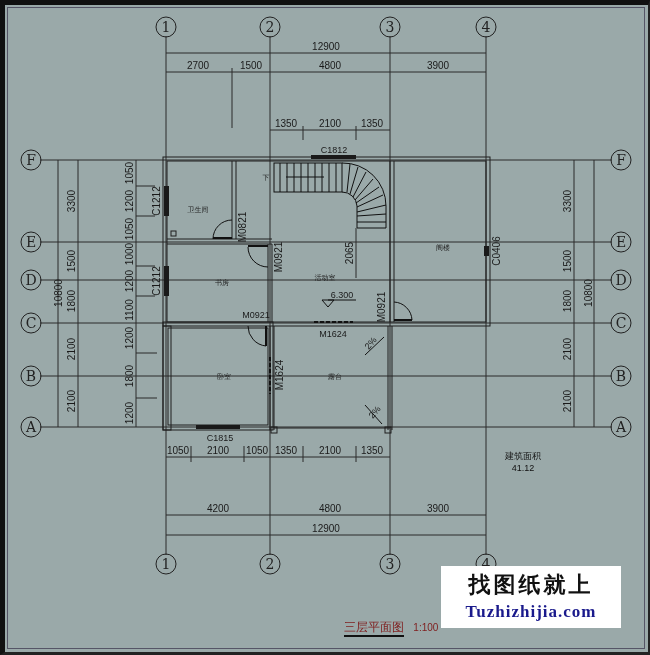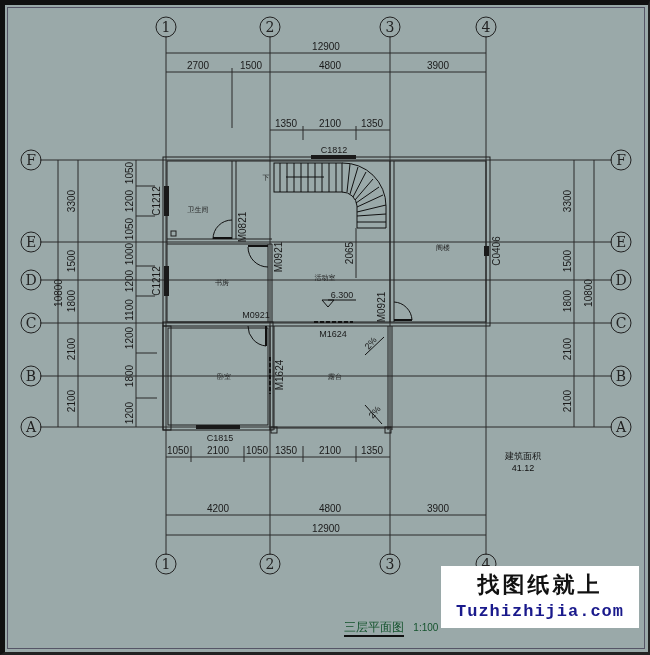--- a/index.html
+++ b/index.html
@@ -11,26 +11,26 @@
   .frame-outer { position: absolute; left: 0; top: 0; width: 650px; height: 655px; box-sizing: border-box;
     border-top: 5px solid #111; border-left: 5px solid #111; border-right: 2px solid #222; border-bottom: 3px solid #222; }
   .frame-inner { position: absolute; left: 7px; top: 7px; right: 5px; bottom: 6px; border: 1px solid #556; }
   svg { position: absolute; left: 0; top: 0; }
   .dim { font-size: 10px; fill: #1a1a1a; }
   .lbl { font-size: 9px; fill: #1a1a1a; }
   .axis-circle { fill: none; stroke: #222; stroke-width: 1; }
   .axis-txt { font-size: 14px; fill: #222; font-family: "DejaVu Serif", serif; }
   .room { font-size: 7px; fill: #222; }
   .watermark {
-    position: absolute; left: 441px; top: 566px; width: 198px; height: 62px;
+    position: absolute; left: 441px; top: 566px; width: 180px; height: 62px;
     background: #fff; text-align: center;
   }
   .wm-cn { font-size: 22px; font-weight: bold; color: #111; letter-spacing: 3px; margin-top: 4px; font-family: "DejaVu Sans", sans-serif; }
-  .wm-en { font-size: 17px; font-weight: bold; color: #1a1a8c; letter-spacing: 1px; margin-top: 2px; font-family: Liberation Mono, monospace; }
-  .title { position: absolute; left: 344px; top: 619px; font-size: 12px; color: #14532d; }
+  .wm-en { font-size: 17px; font-weight: bold; color: #1a1a8c; letter-spacing: 1px; margin-top: 2px; font-family: Liberation Serif, serif; }
+  .title { position: absolute; left: 344px; top: 619px; font-size: 12px; color: #7f1d1d; }
   .title .t-main { border-bottom: 2px solid #111; padding-bottom: 1px; margin-right: 6px; }
   .title .t-scale { font-size: 10px; }
   .area { position: absolute; left: 505px; top: 450px; font-size: 9px; color: #111; text-align: center; line-height: 12px; }
 </style>
 </head>
 <body>
 
 <div id="canvas">
   <div class="frame-outer"></div>
   <div class="frame-inner"></div>

